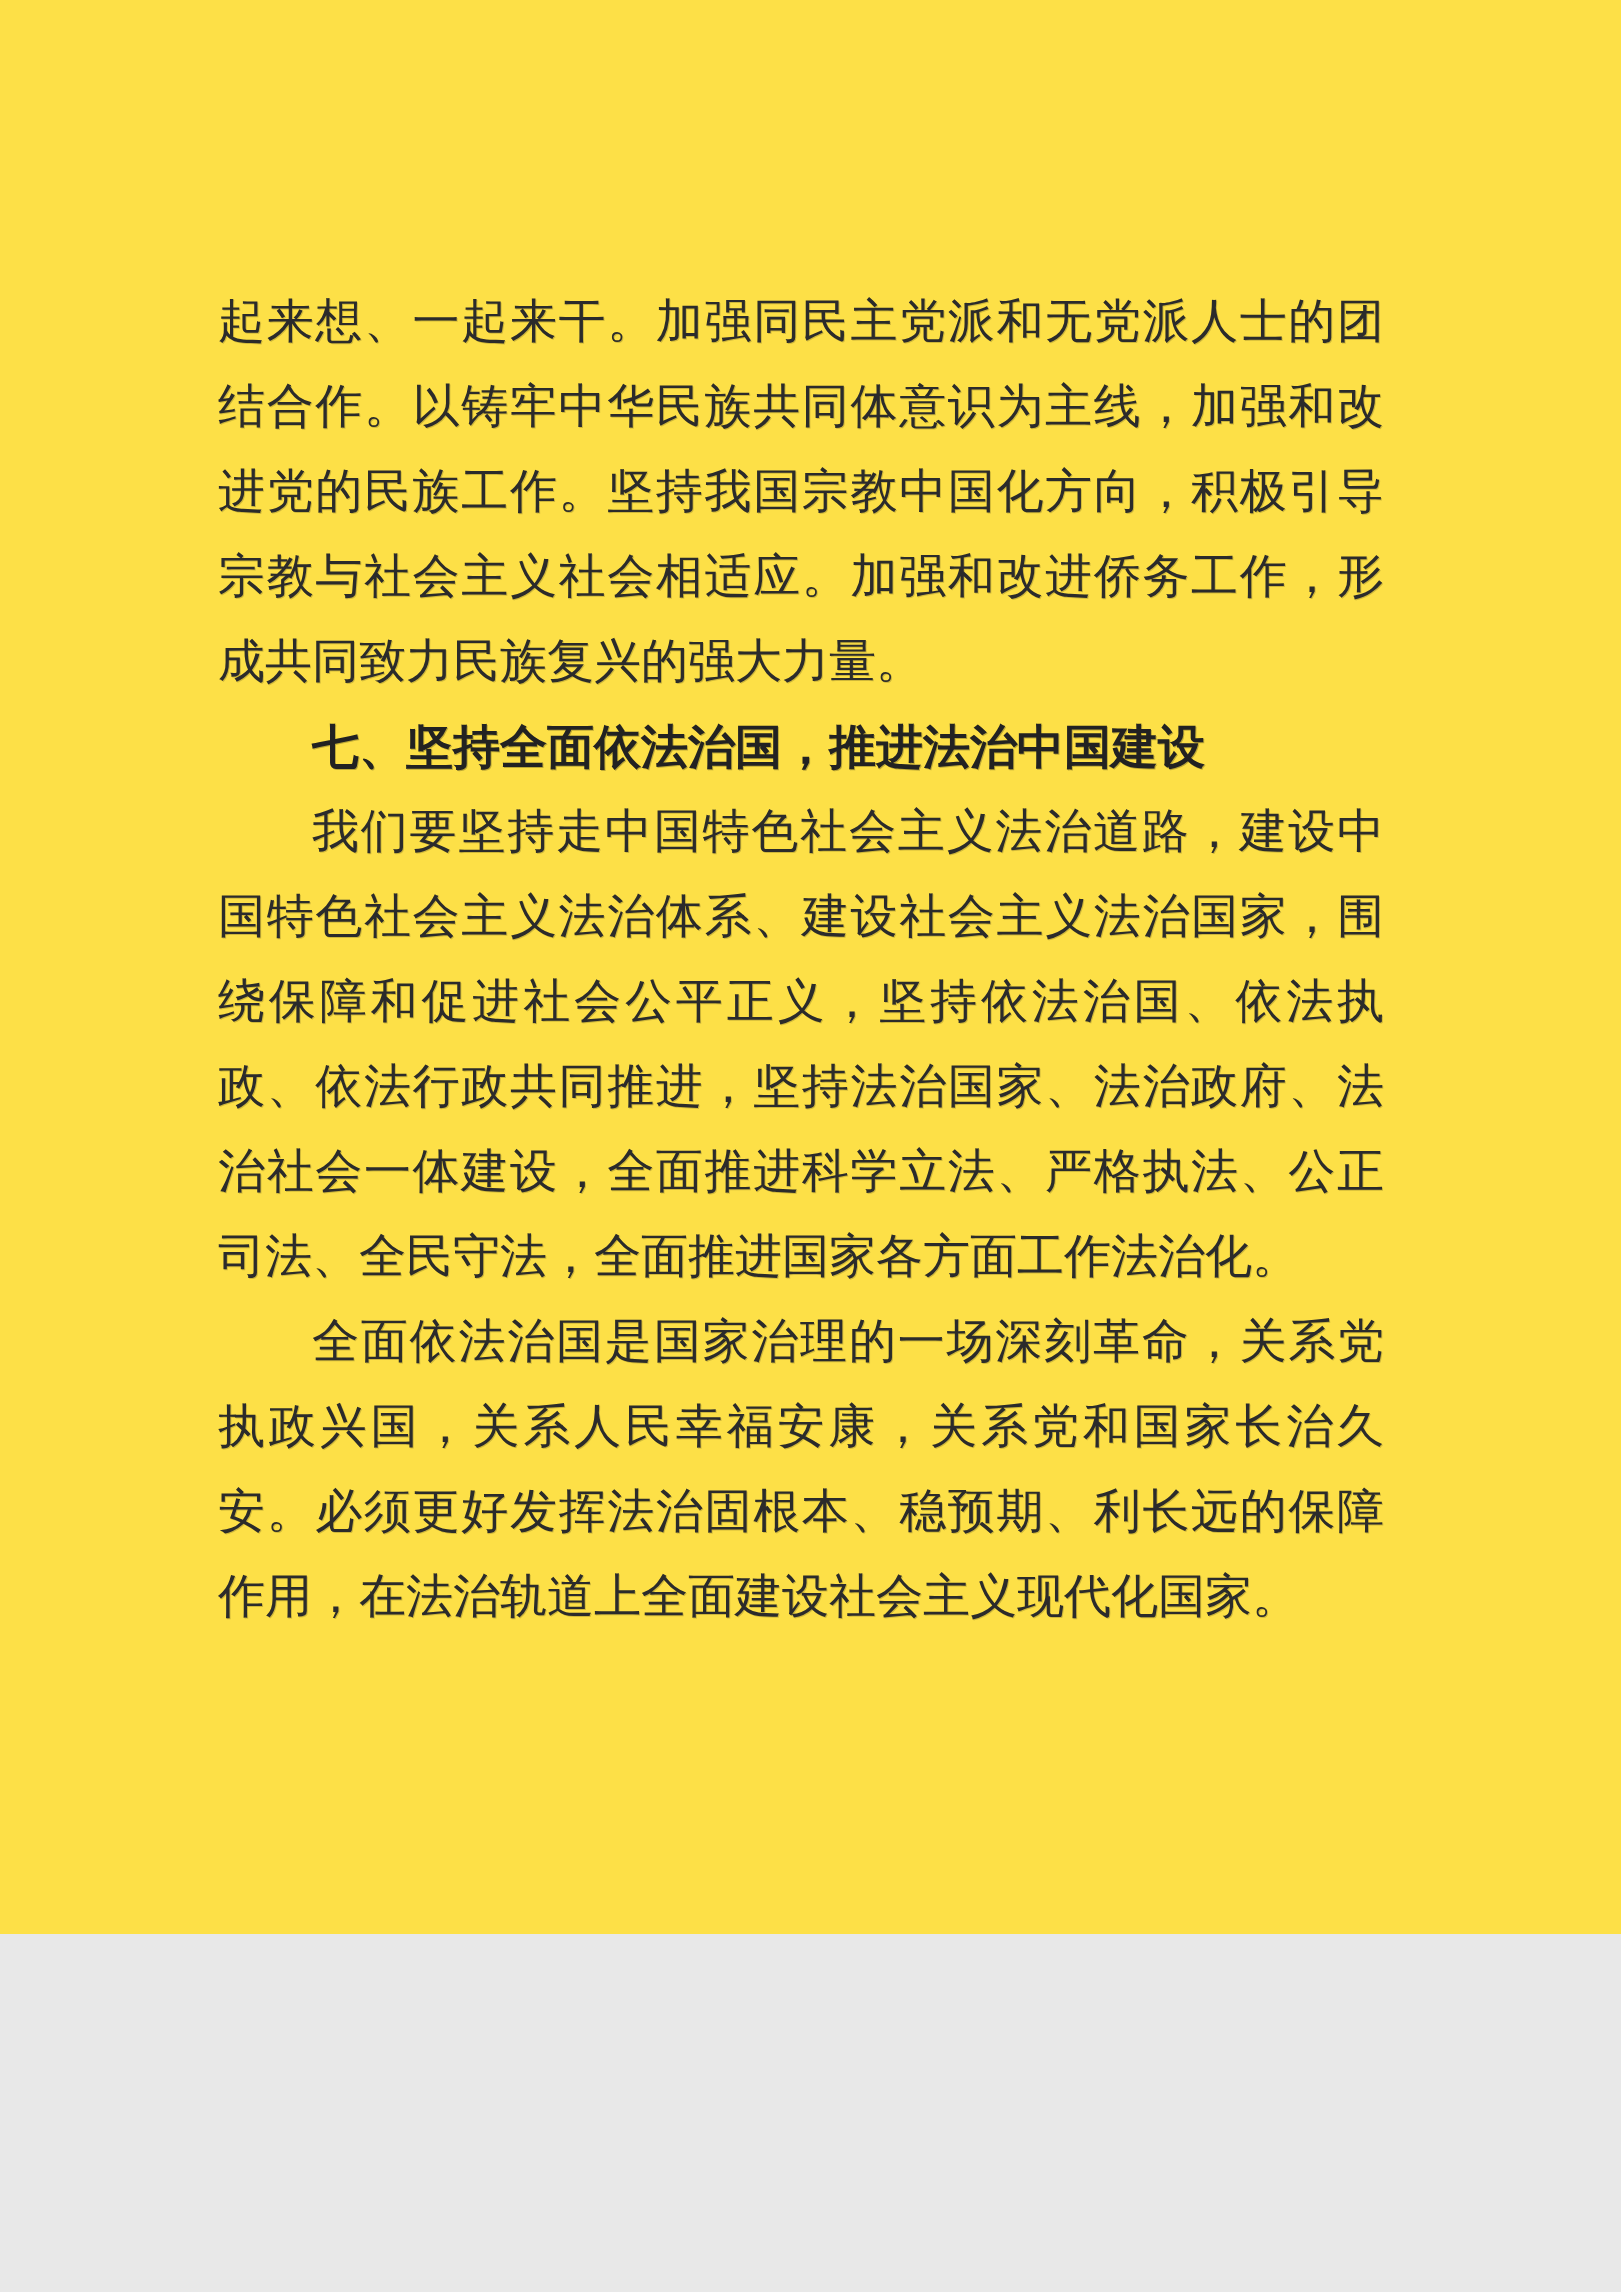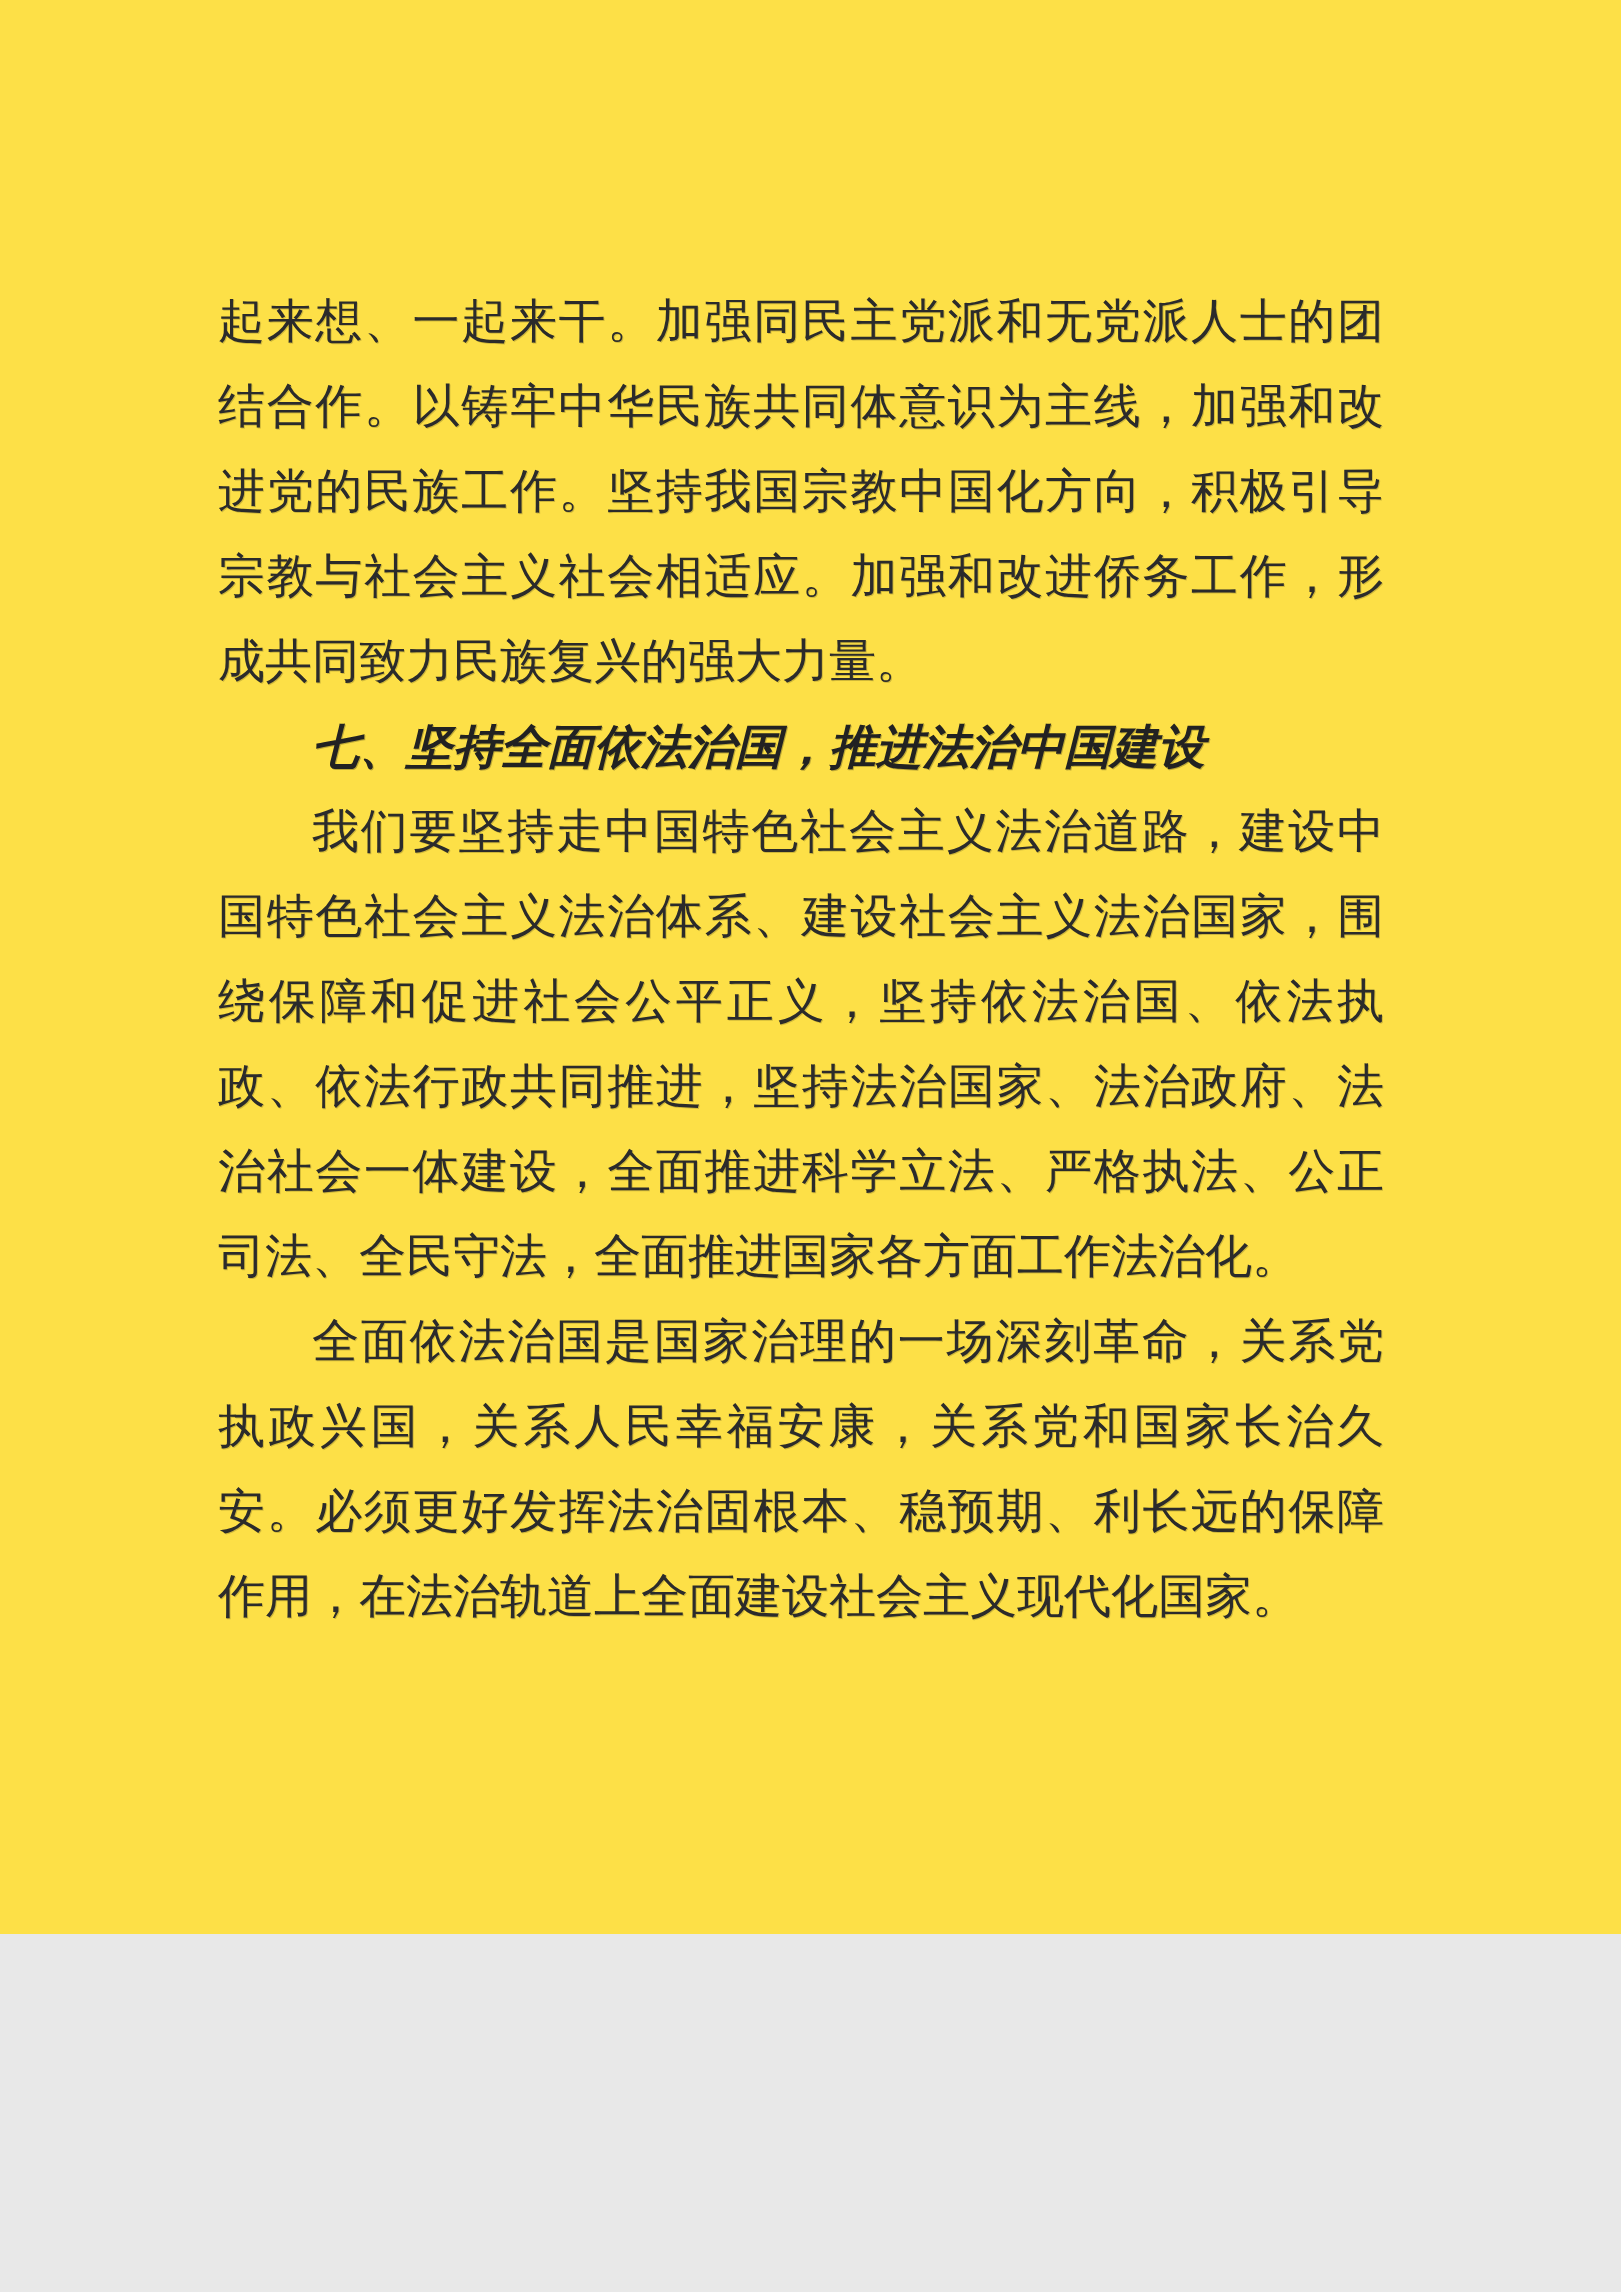--- a/index.html
+++ b/index.html
@@ -43,21 +43,20 @@
   .section-heading {
     margin: 0;
     font-size: 47px;
     line-height: 85px;
     font-weight: bold;
     text-indent: 2em;
     font-family: "Liberation Sans", sans-serif;
     color: #222222;
     text-shadow: 1px 1px 0 rgba(0,0,0,0.25);
     text-align: left;
-    font-style: italic;
   }
 
   .page-number {
     position: absolute;
     top: 2107px;
     left: 0;
     width: 100%;
     text-align: center;
     font-size: 49px;
     line-height: 59px;

